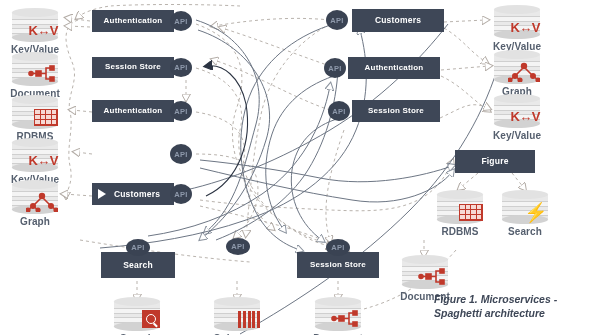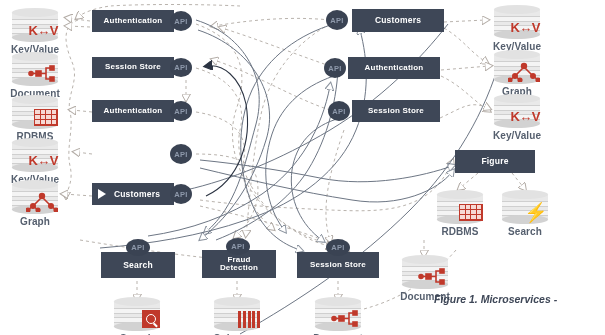--- a/index.html
+++ b/index.html
@@ -486,24 +486,20 @@
             <b></b>
           </span>
         </div>
     </div>
     <div class="db-cap">Search</div>
   </div>
 
   <div class="api t" style="left:226px;top:238px;width:24px;height:17px;font-size:7.5px;">
     <span>API</span>
   </div>
-  <div class="svc" style="left:202px;top:250px;width:74px;height:28px;font-size:8px;flex-direction:column;">
-    <span class="svc-lbl">Fraud</span>
-    <span class="svc-lbl">Detection</span>
-  </div>
   <div class="db" style="left:214px;top:297px;">
     <div class="dbico">
       <div class="cyl-body"></div>
         <div class="cyl-line" style="top:11px;"></div>
         <div class="cyl-line" style="top:20px;"></div>
       <div class="cyl-top"></div>
         <div class="cyl-bot"></div>
       <div class="glyph">
           <span class="cols">
             <i></i>
@@ -540,15 +536,16 @@
               <path d="M5,9.5 H8 M13,9.5 H18 M18,9.5 V4 H22 M18,9.5 V15 H22" fill="none"></path>
         </g>
           </svg>
       </div>
     </div>
     <div class="db-cap">Document</div>
   </div>
 
   <div class="fig" style="left:434px;top:292px;font-size:10.5px;">
     <div>Figure 1. Microservices -</div>
+    <div>Spaghetti architecture</div>
   </div>
 
 </div>
 
 </body></html>

